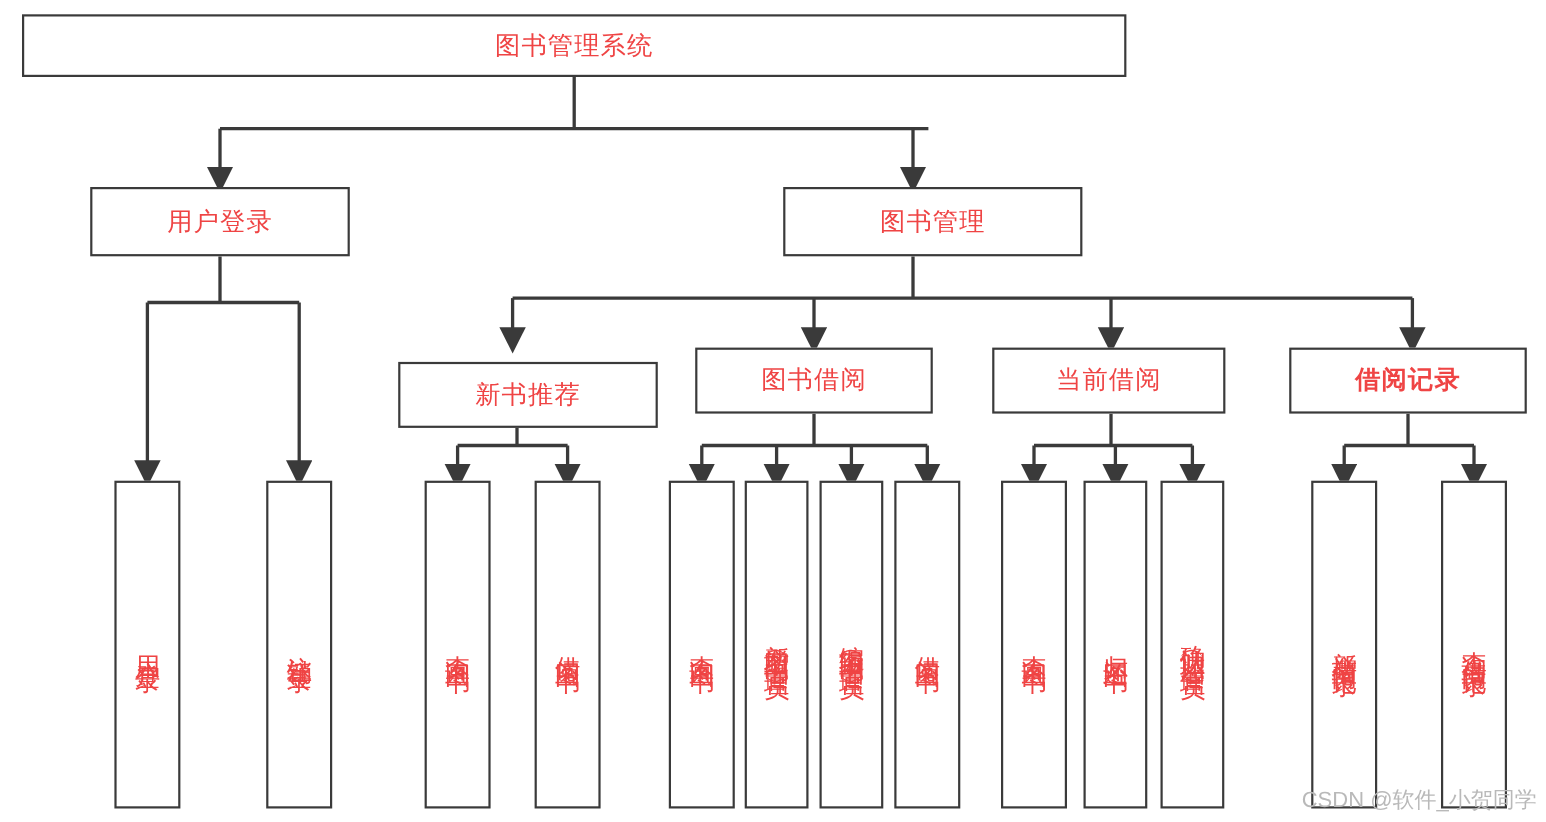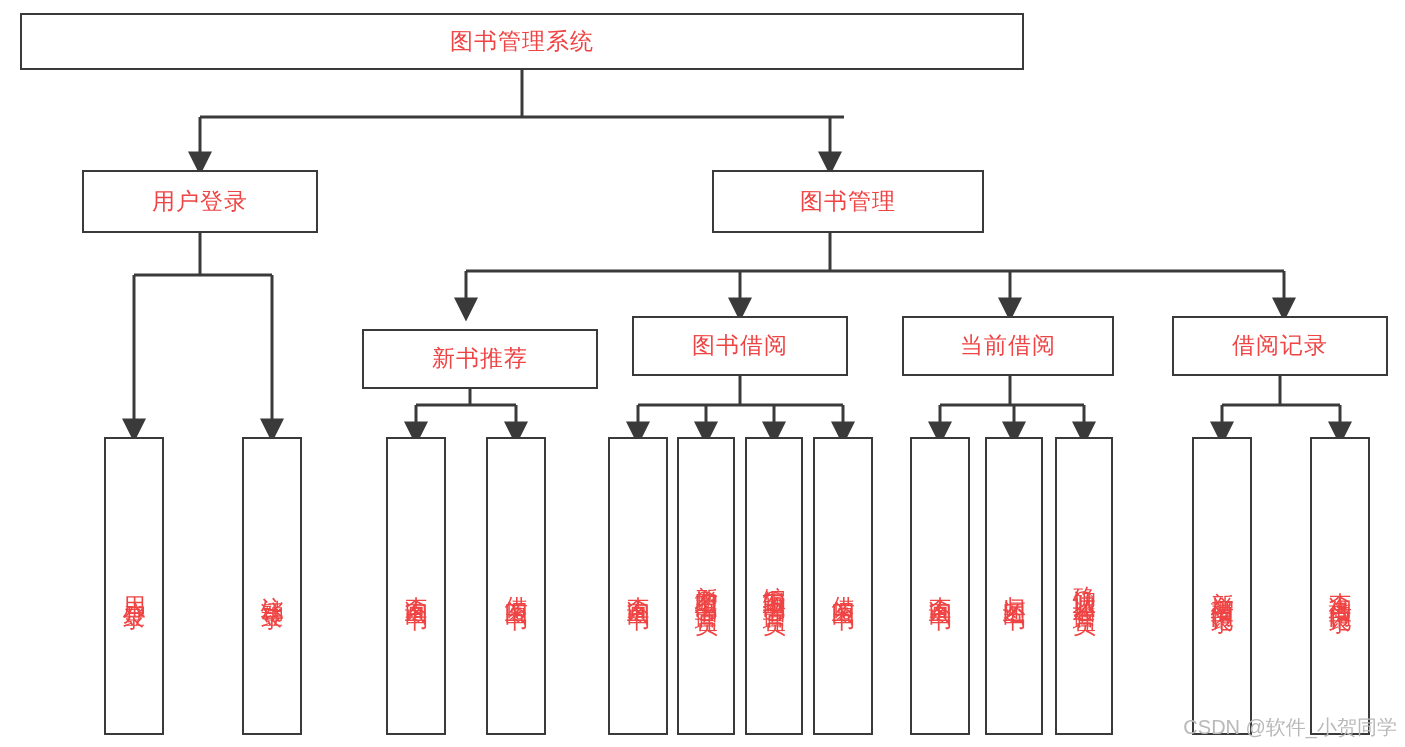--- a/index.html
+++ b/index.html
@@ -136,21 +136,21 @@
 
   <div class="node node-h" style="left: 362px; top: 316px; width: 236px; height: 60px; margin-top: 13px;">
     <span>新书推荐</span>
   </div>
   <div class="node node-h" style="left: 632px; top: 316px; width: 216px; height: 60px;">
     <span>图书借阅</span>
   </div>
   <div class="node node-h" style="left: 902px; top: 316px; width: 212px; height: 60px;">
     <span>当前借阅</span>
   </div>
-  <div class="node node-h" style="left: 1172px; top: 316px; width: 216px; height: 60px;">
+  <div class="node node-h" style="left: 1172px; top: 316px; width: 216px; height: 60px; font-weight: bold;">
     <span>借阅记录</span>
   </div>
 
   <div class="node node-v" style="left: 104px; top: 437px; width: 60px; height: 298px;">
     <span class="vtext">用户登录</span>
   </div>
   <div class="node node-v" style="left: 242px; top: 437px; width: 60px; height: 298px;">
     <span class="vtext">注销登录</span>
   </div>
   <div class="node node-v" style="left: 386px; top: 437px; width: 60px; height: 298px;">

